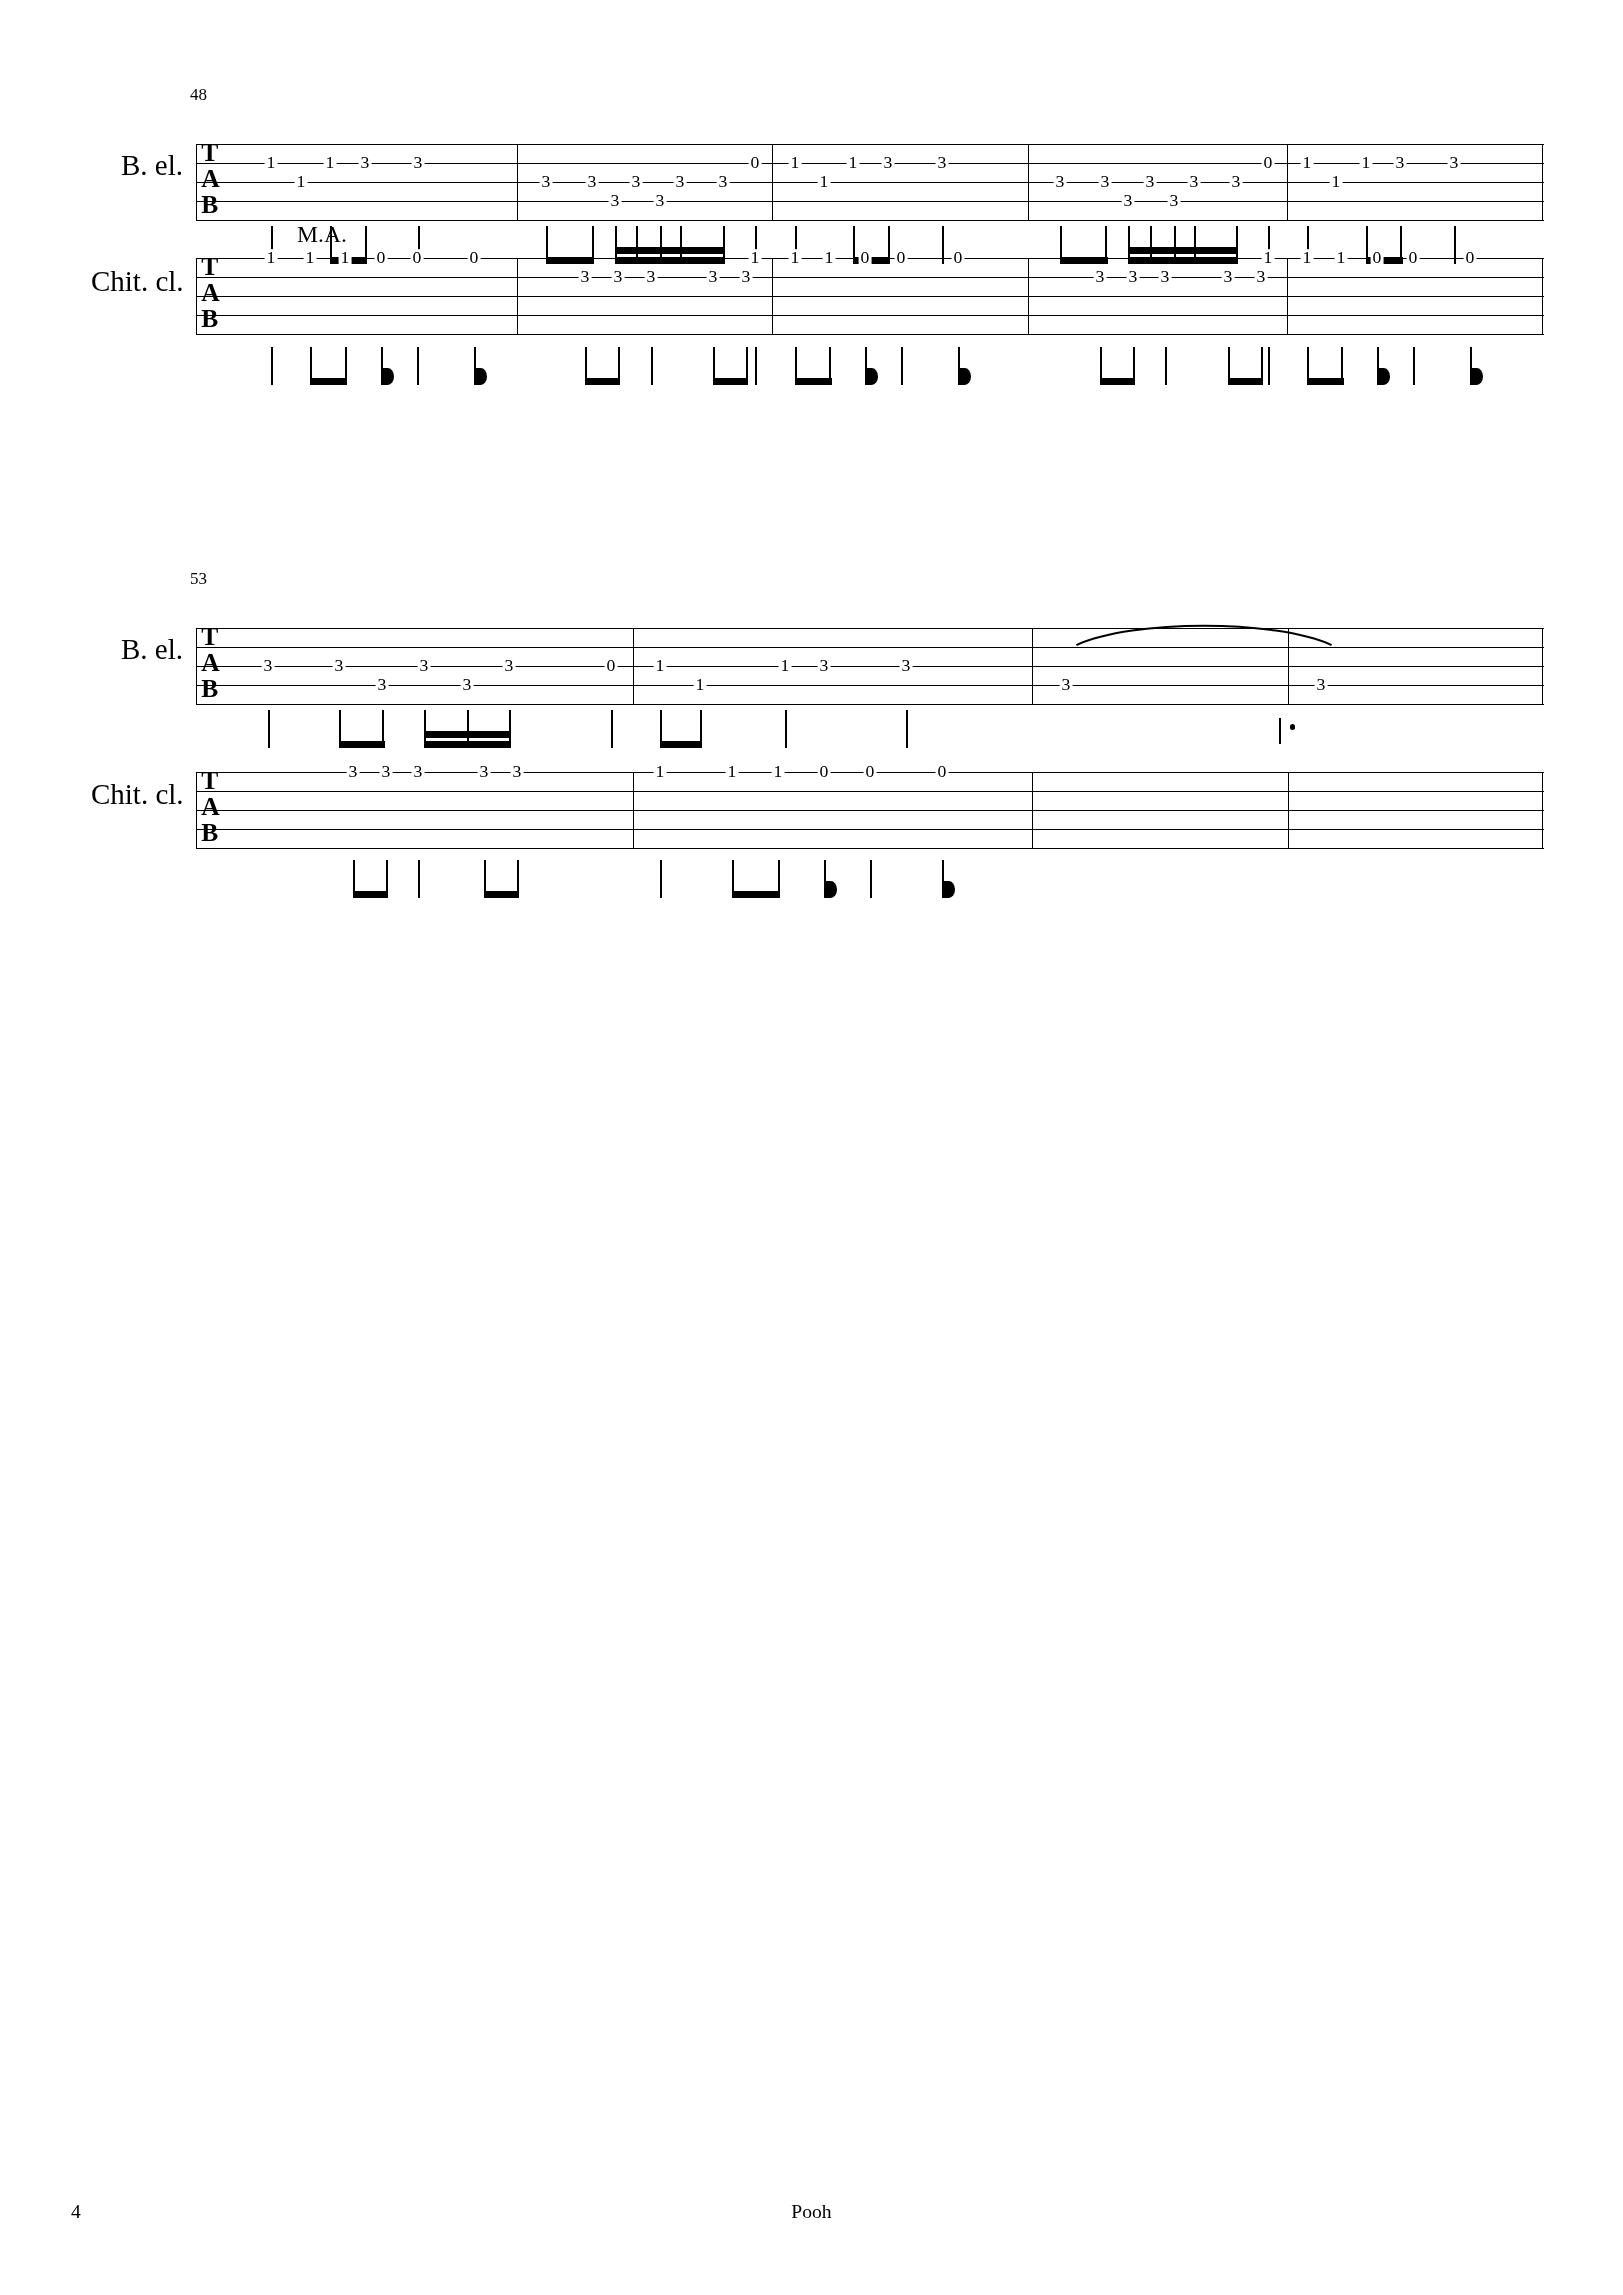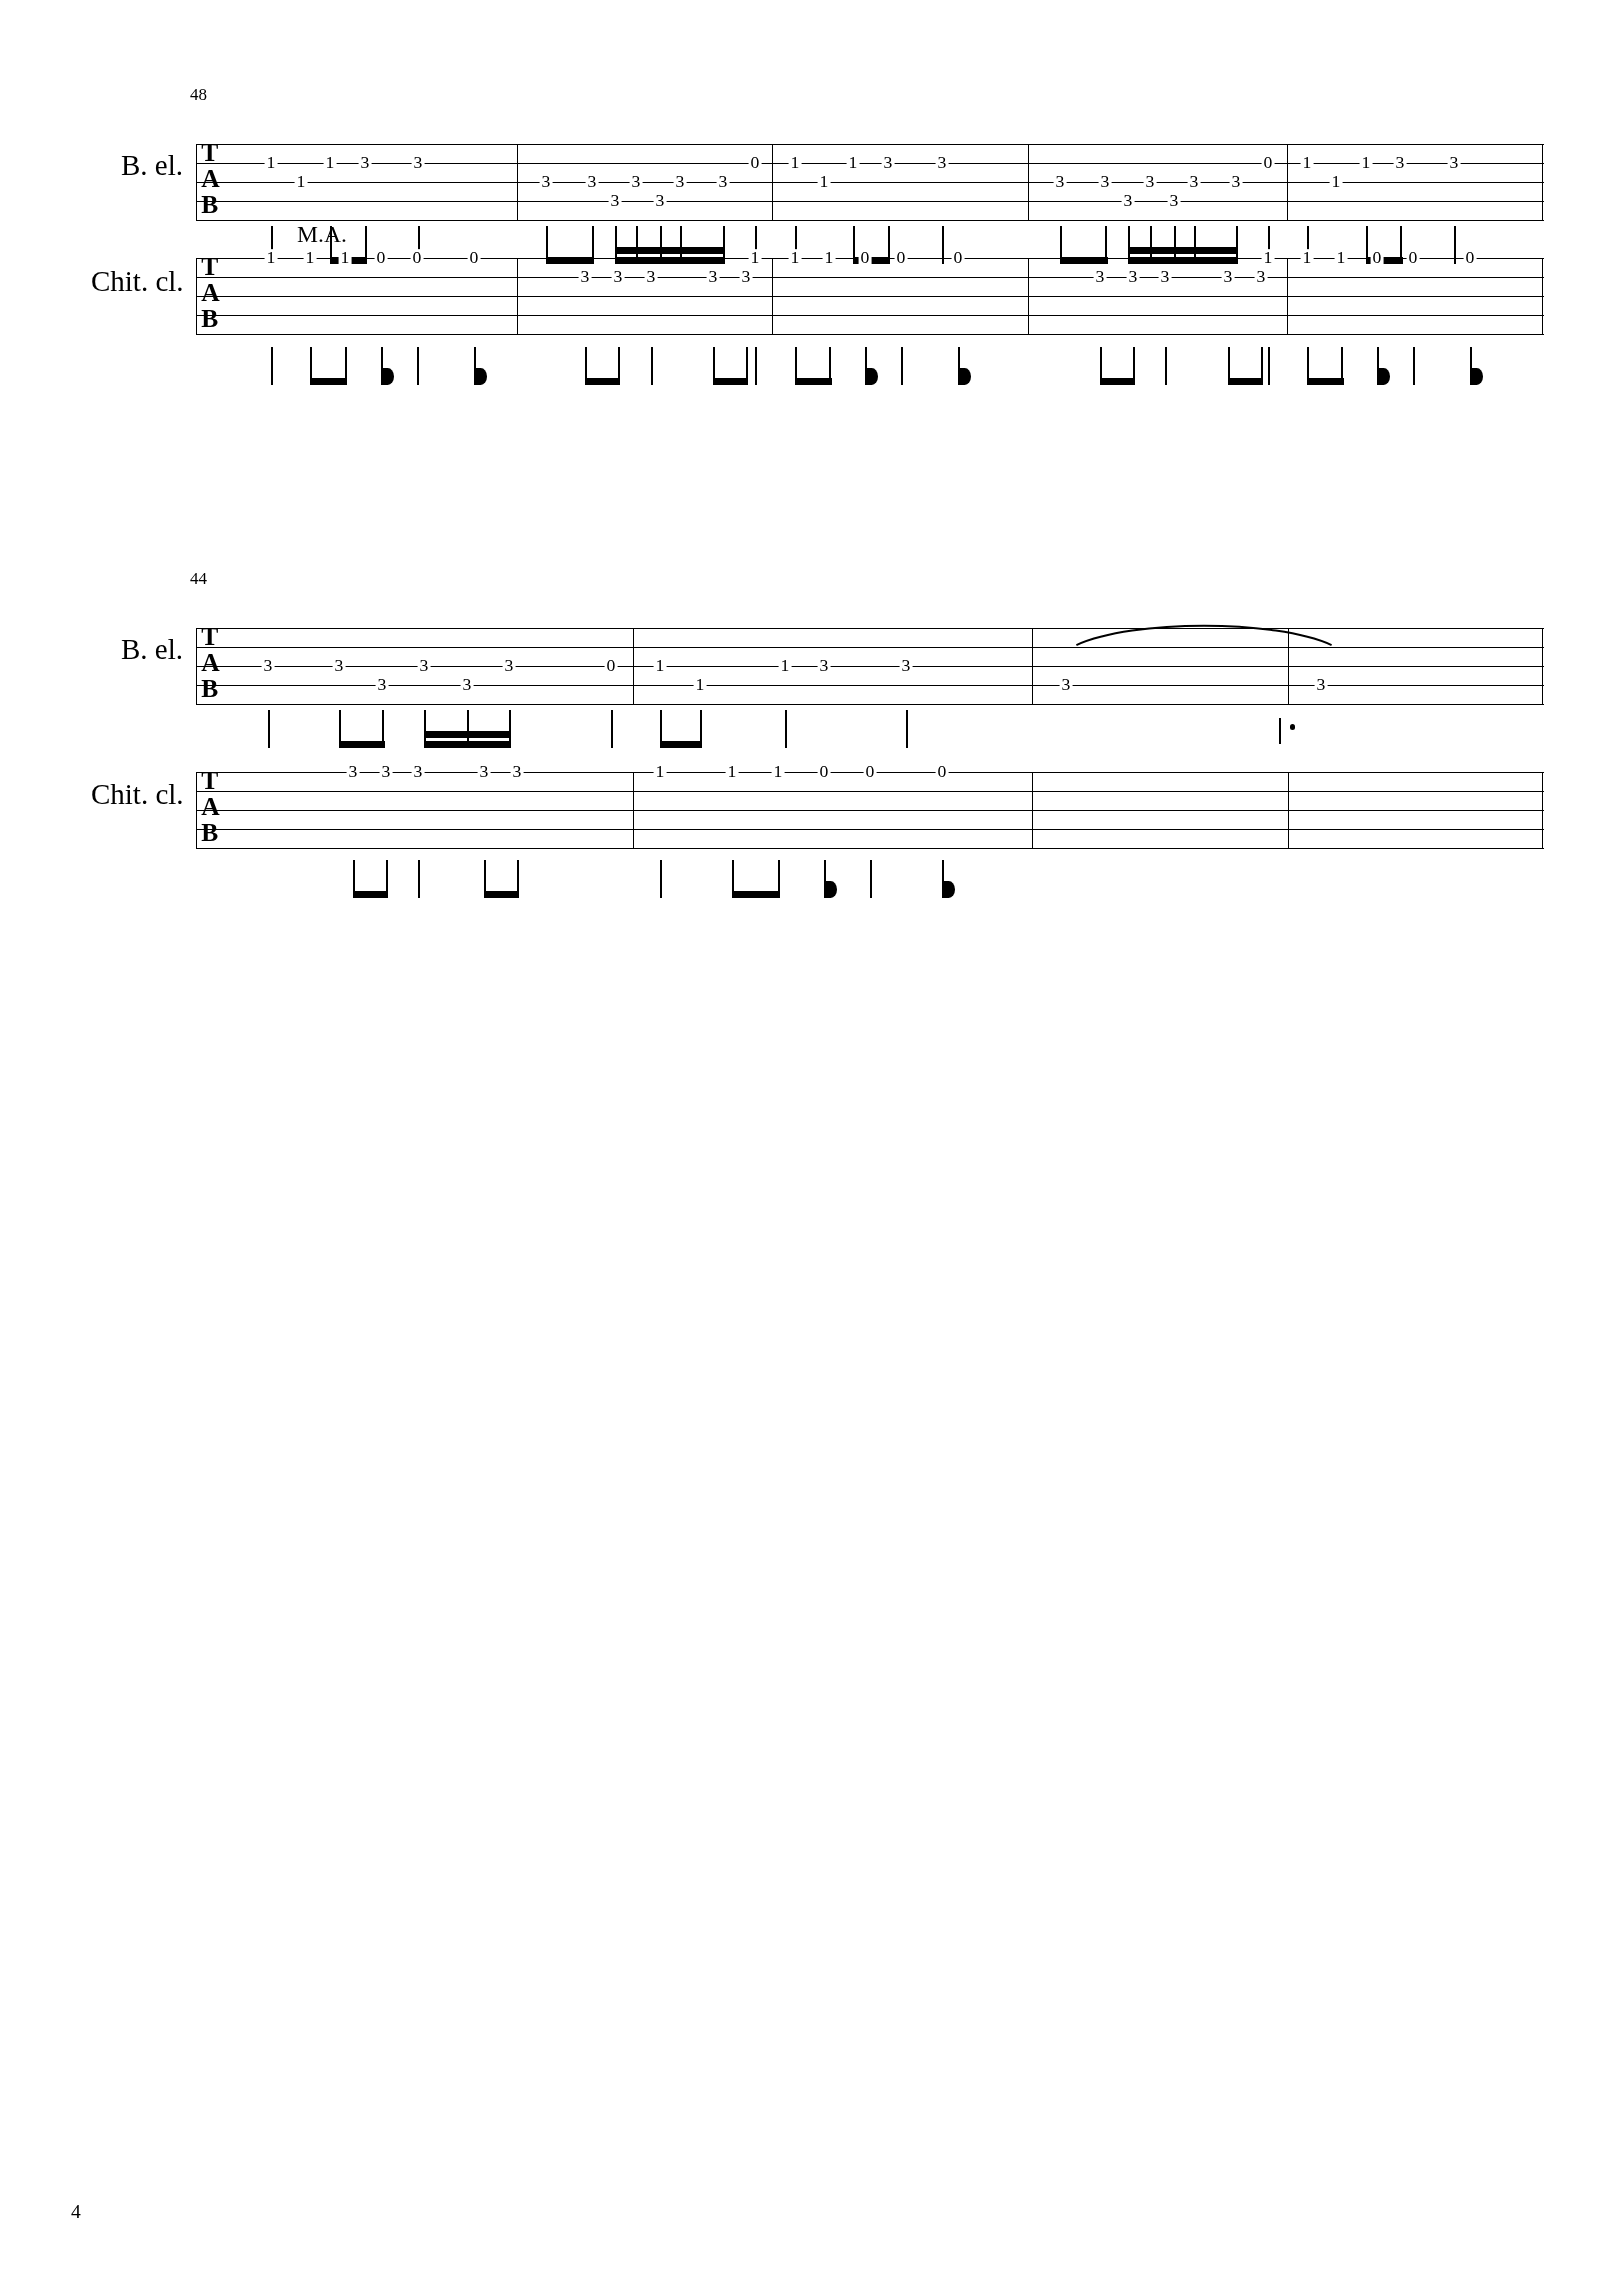--- a/index.html
+++ b/index.html
@@ -381,21 +381,21 @@
       <div class="stem" style="left:1181px; top:0px; height:38px;"></div>
       <div class="flag" style="left:1183px; top:21px;"></div>
       <div class="stem" style="left:1217px; top:0px; height:38px;"></div>
       <div class="stem" style="left:1274px; top:0px; height:38px;"></div>
       <div class="flag" style="left:1276px; top:21px;"></div>
     </div>
   </div>
 
   <div class="system" id="system-2">
 
-    <div class="measure-number" style="left:190px; top:-13px;">44</div>
+    <div class="measure-number" style="left:190px; top:-13px;">53</div>
 
     <div class="part-label" style="left:39px; top:51px; width:144px;">B. el.</div>
 
     <div class="staff" style="top:46px;">
       <div class="line l0"></div>
       <div class="line l1"></div>
       <div class="line l2"></div>
       <div class="line l3"></div>
       <div class="line l4"></div>
 
@@ -508,15 +508,16 @@
       <div class="beam" style="left:536px; top:31px; width:48px;"></div>
       <div class="stem" style="left:628px; top:0px; height:38px;"></div>
       <div class="flag" style="left:630px; top:21px;"></div>
       <div class="stem" style="left:674px; top:0px; height:38px;"></div>
       <div class="stem" style="left:746px; top:0px; height:38px;"></div>
       <div class="flag" style="left:748px; top:21px;"></div>
     </div>
   </div>
 
   <div class="footer-page">4</div>
+  <div class="footer-title">Pooh</div>
 
 </div>
 
 
 </body></html>

